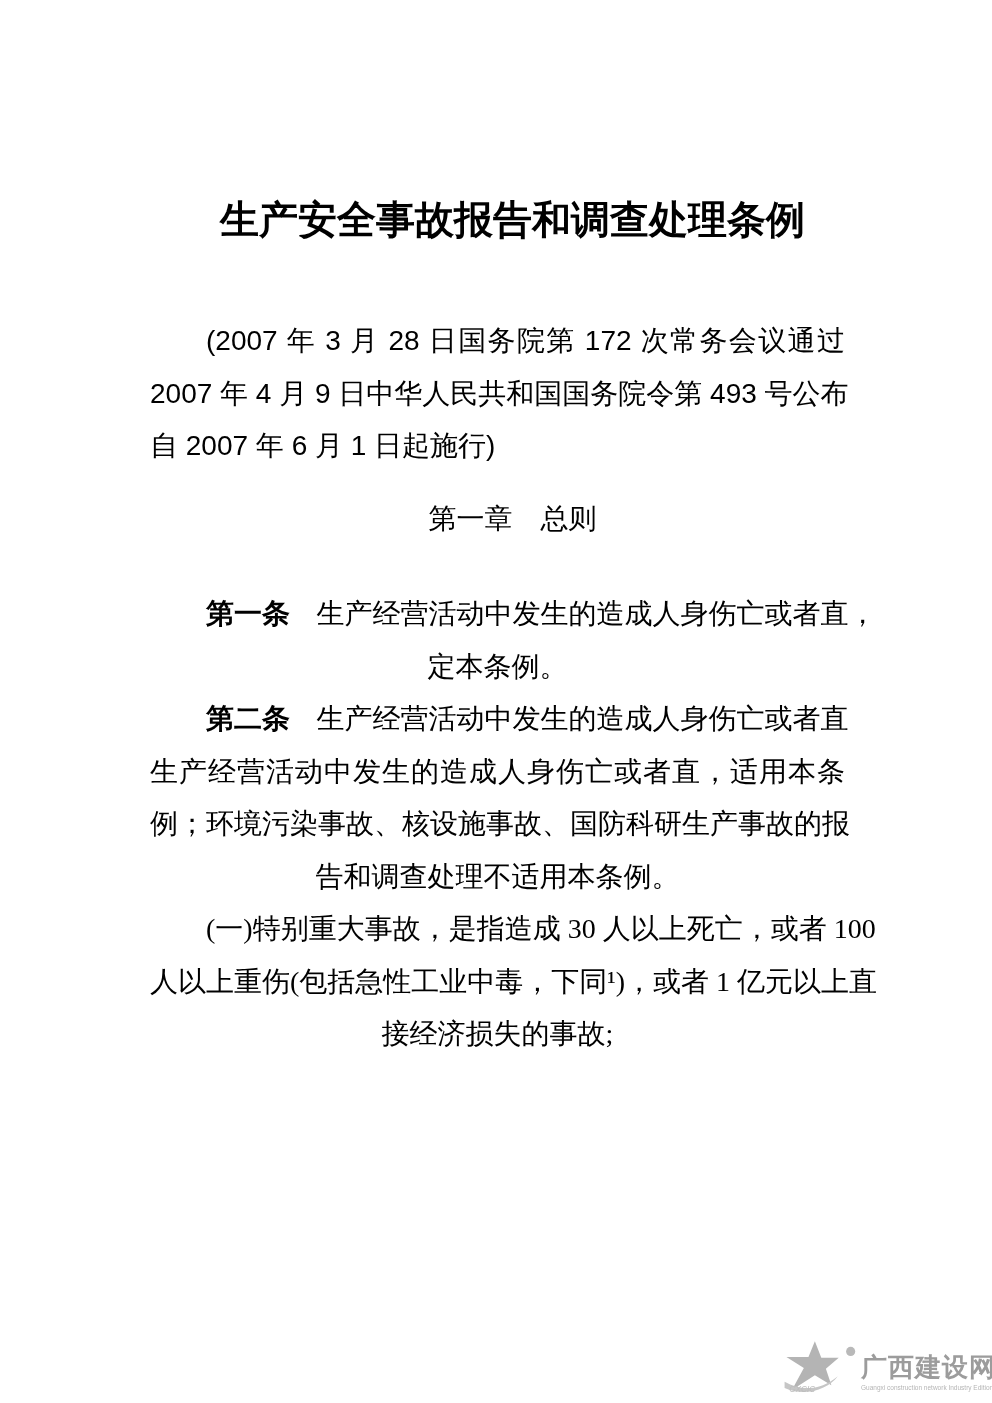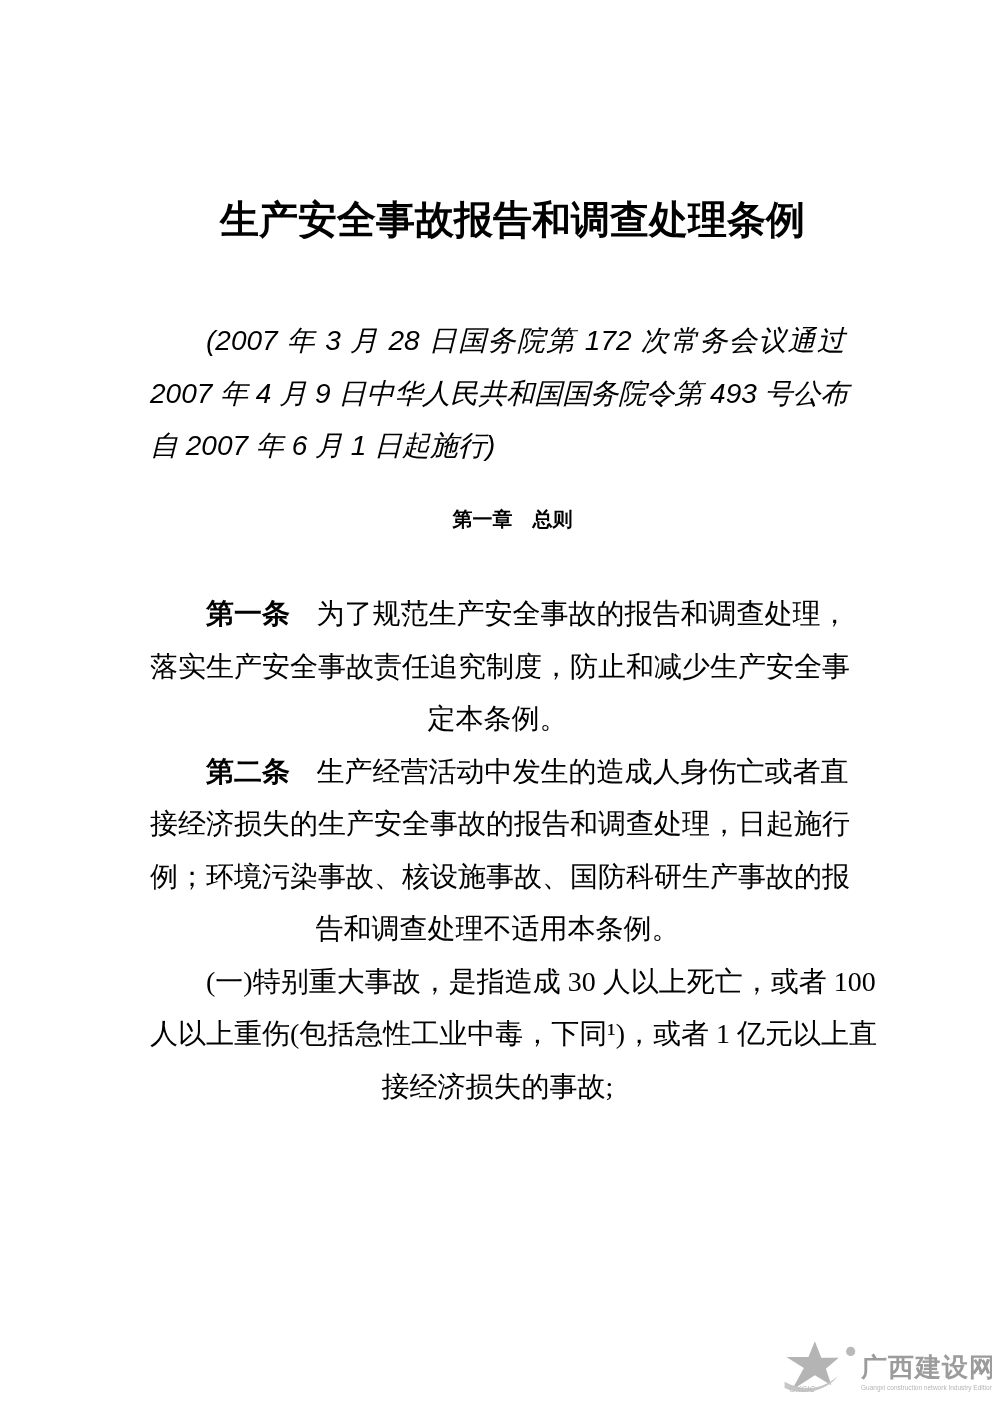--- a/index.html
+++ b/index.html
@@ -27,39 +27,39 @@
     line-height: 46px;
     font-weight: 700;
     text-align: center;
     letter-spacing: 0px;
     white-space: nowrap;
   }
   .preamble { margin-top: 72px; }
   .chapter {
     margin: 20px 0 0 0;
     padding-left: 30px;
-    font-size: 20px;
+    font-size: 28px;
     line-height: 52.5px;
-    font-weight: 700;
+    font-weight: 400;
     text-align: center;
     white-space: nowrap;
   }
   .body-text { margin-top: 43px; }
   .line {
     font-size: 28px;
     line-height: 52.5px;
     white-space: nowrap;
     text-align: left;
   }
   .line.full {
     text-align: justify;
     text-align-last: justify;
   }
   .line.first { text-indent: 2em; }
-  .sans-line { font-family: "Liberation Sans", "DejaVu Sans", sans-serif; font-style: italic; }
+  .sans-line { font-family: "Liberation Sans", "DejaVu Sans", sans-serif; }
   .kai-line  { font-family: "Liberation Serif", "DejaVu Serif", serif; text-align: center; }
   .para-label {
     font-family: "Liberation Sans", "DejaVu Sans", sans-serif;
     font-weight: 700;
     margin-right: 0.95em;
     margin-top: 15px;
   }
   
   .logo {
     position: absolute;
@@ -96,25 +96,24 @@
 
     <div class="preamble" id="preamble">
         <div class="line sans-line full first">(2007 年 3 月 28 日国务院第 172 次常务会议通过</div>
         <div class="line sans-line full">2007 年 4 月 9 日中华人民共和国国务院令第 493 号公布</div>
         <div class="line sans-line">自 2007 年 6 月 1 日起施行)</div>
       </div>
 
     <h2 class="chapter">第一章　总则</h2>
 
     <div class="body-text" id="body-paragraphs">
-        <div class="line kai-line full first"><span class="para-label">第一条</span><span>为了规范生产安全事故的报告和调查处理，</span></div>
-        <div class="line kai-line full">落实生产安全事故责任追究制度，防止和减少生产安全事</div>
+        <div class="line kai-line full first"><span class="para-label">第一条</span><span>生产经营活动中发生的造成人身伤亡或者直，</span></div>
         <div class="line kai-line">定本条例。</div>
         <div class="line kai-line full first"><span class="para-label">第二条</span><span>生产经营活动中发生的造成人身伤亡或者直</span></div>
-        <div class="line kai-line full">接经济损失的生产安全事故的报告和调查处理，日起施行</div>
+        <div class="line kai-line full">生产经营活动中发生的造成人身伤亡或者直，适用本条</div>
         <div class="line kai-line full">例；环境污染事故、核设施事故、国防科研生产事故的报</div>
         <div class="line kai-line">告和调查处理不适用本条例。</div>
         <div class="line kai-line full first">(一)特别重大事故，是指造成 30 人以上死亡，或者 100</div>
         <div class="line kai-line full">人以上重伤(包括急性工业中毒，下同¹)，或者 1 亿元以上直</div>
         <div class="line kai-line">接经济损失的事故;</div>
       </div>
 
   </div>
 
   <div class="logo">

